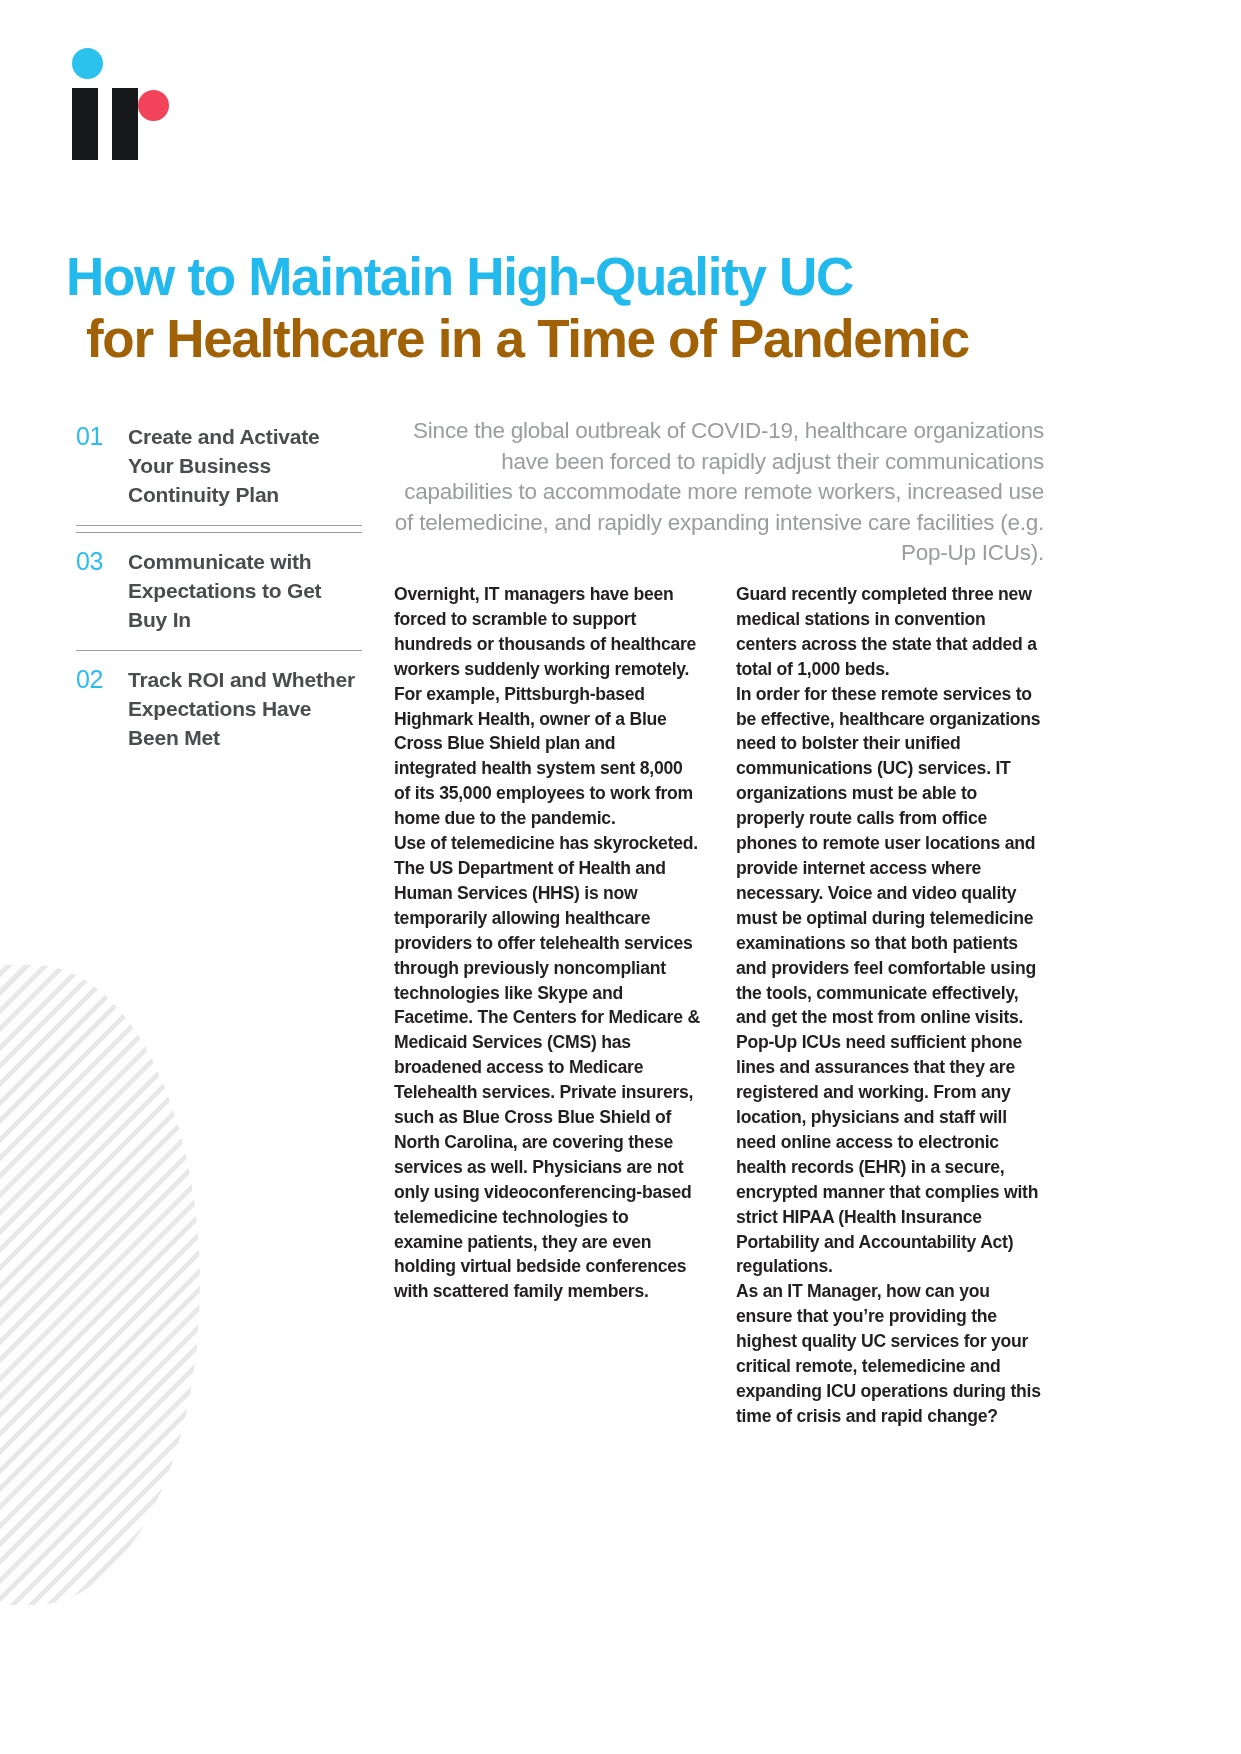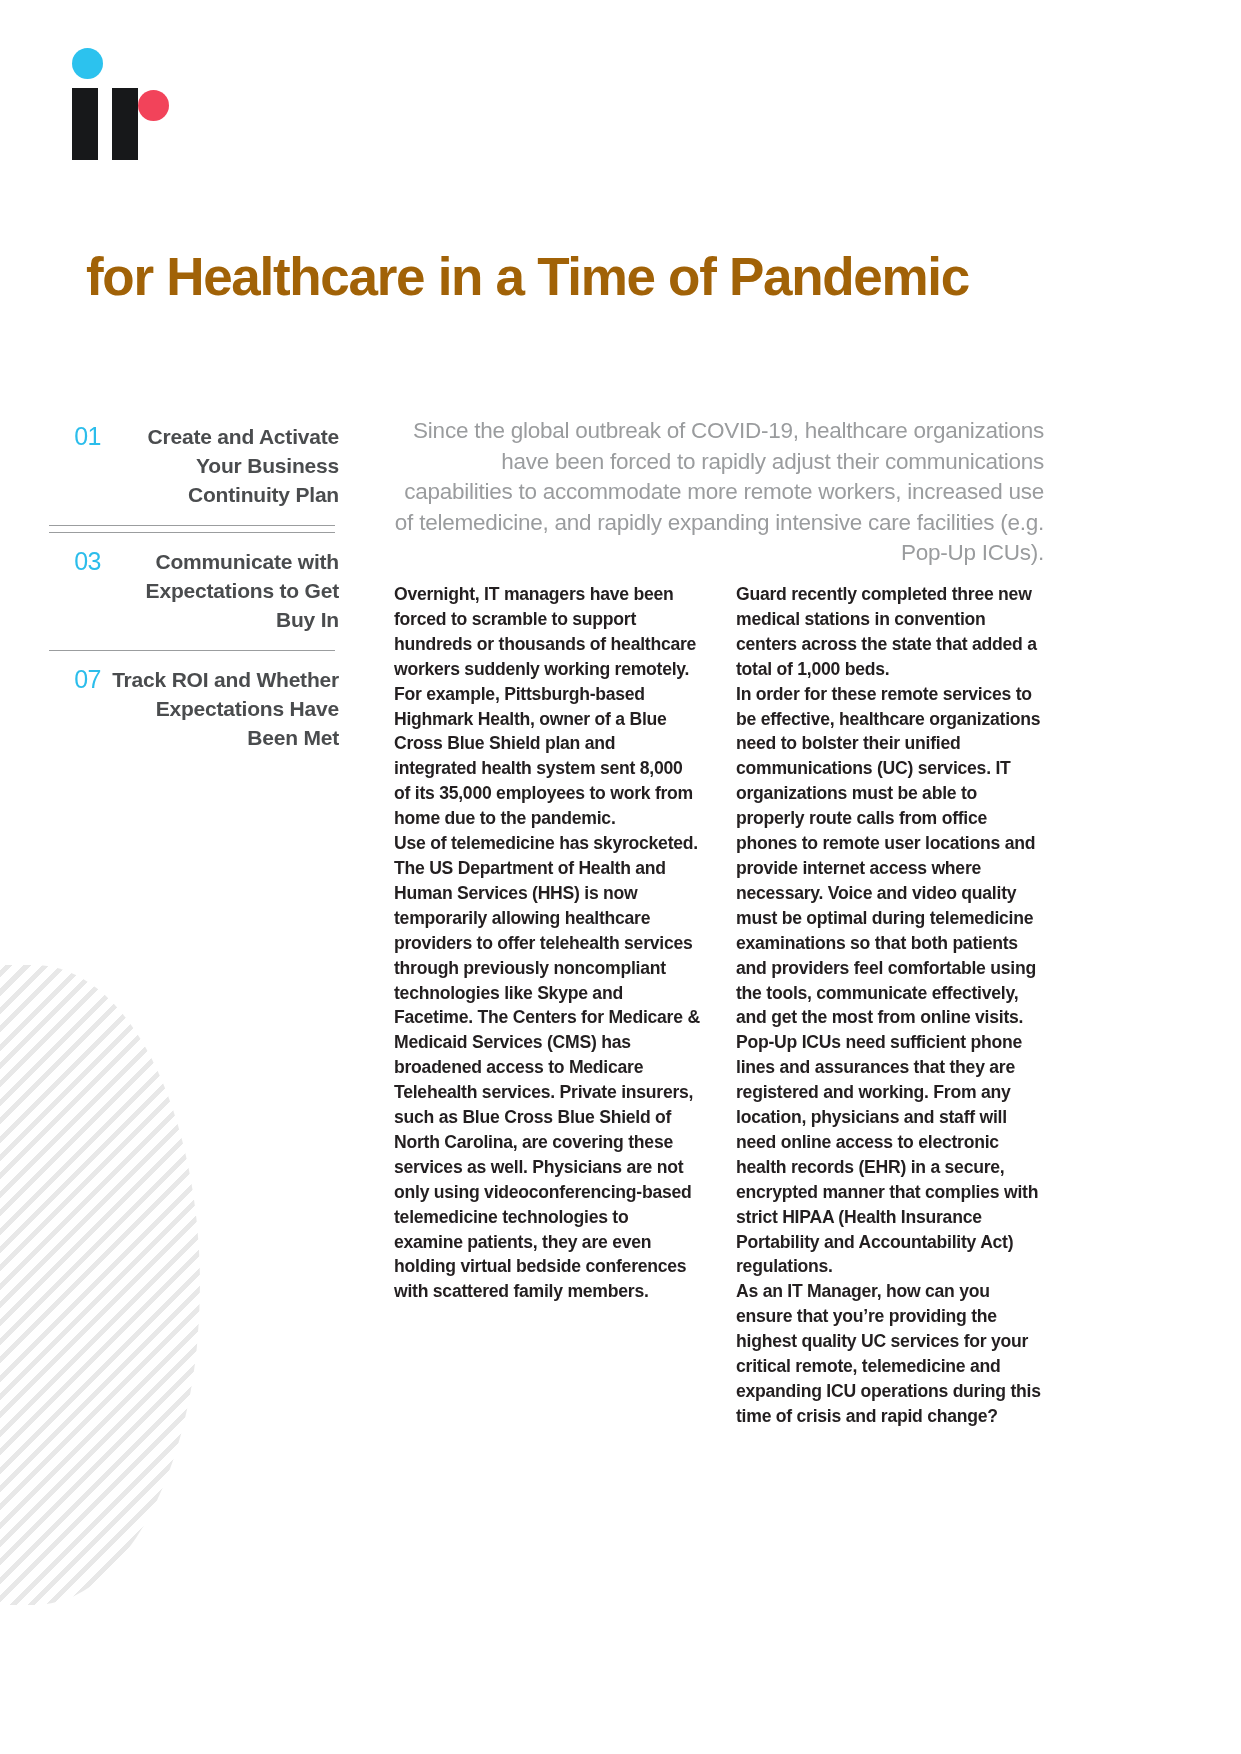--- a/index.html
+++ b/index.html
@@ -86,25 +86,24 @@
     line-height: 62px;
     letter-spacing: -1.3px;
     white-space: nowrap;
   }
   .title-line-1 { color: #22b9ec; }
   .title-line-2 { color: #a16207; margin-left: 20px; }
 
   
   #toc {
     position: absolute;
-    left: 49px;
+    left: 76px;
     top: 414px;
     width: 290px;
     z-index: 2;
-    text-align: right;
   }
   .toc-item {
     display: flex;
     align-items: flex-start;
     padding: 8px 0 10px 0;
   }
   .toc-num {
     color: #2bbdeb;
     font-size: 25px;
     font-weight: normal;
@@ -171,41 +170,42 @@
 <div id="deco-stripes"></div>
 
 <div id="logo">
   <span class="dot-cyan"></span>
   <span class="bar-left"></span>
   <span class="bar-right"></span>
   <span class="dot-red"></span>
 </div>
 
 <div id="title-block">
+  <div class="title-line title-line-1">How to Maintain High-Quality UC</div>
   <div class="title-line title-line-2">for Healthcare in a Time of Pandemic</div>
 </div>
 
 <div id="toc">
 
   <div class="toc-item">
     <div class="toc-num">01</div>
     <div class="toc-label">Create and Activate Your Business Continuity Plan</div>
   </div>
   <div class="toc-divider"></div>
 
   <div class="toc-divider"></div>
 
   <div class="toc-item">
     <div class="toc-num">03</div>
     <div class="toc-label">Communicate with Expectations to Get Buy In</div>
   </div>
   <div class="toc-divider"></div>
 
   <div class="toc-item">
-    <div class="toc-num">07</div>
+    <div class="toc-num">02</div>
     <div class="toc-label">Track ROI and Whether Expectations Have Been Met</div>
   </div>
 
 </div>
 
 <div id="intro">Since the global outbreak of COVID-19, healthcare organizations have been forced to rapidly adjust their communications capabilities to accommodate more remote workers, increased use of telemedicine, and rapidly expanding intensive care facilities (e.g. Pop-Up ICUs).</div>
 
 <div id="columns">
   <div class="column">
     <p class="body-para">Overnight, IT managers have been forced to scramble to support hundreds or thousands of healthcare workers suddenly working remotely. For example, Pittsburgh-based Highmark Health, owner of a Blue Cross Blue Shield plan and integrated health system sent 8,000 of its 35,000 employees to work from home due to the pandemic.</p>

